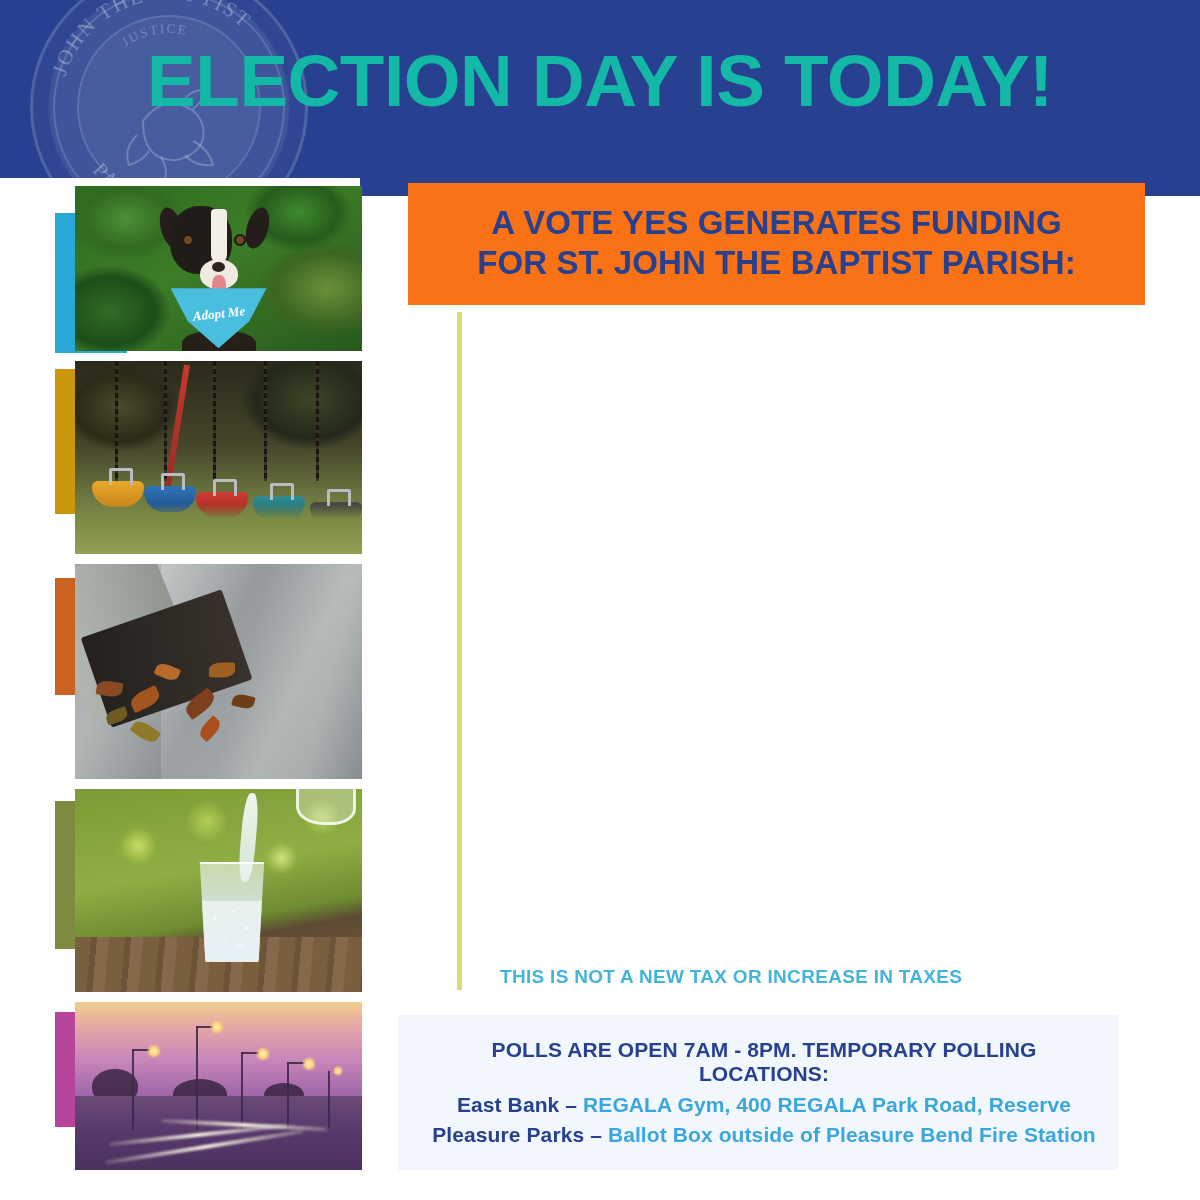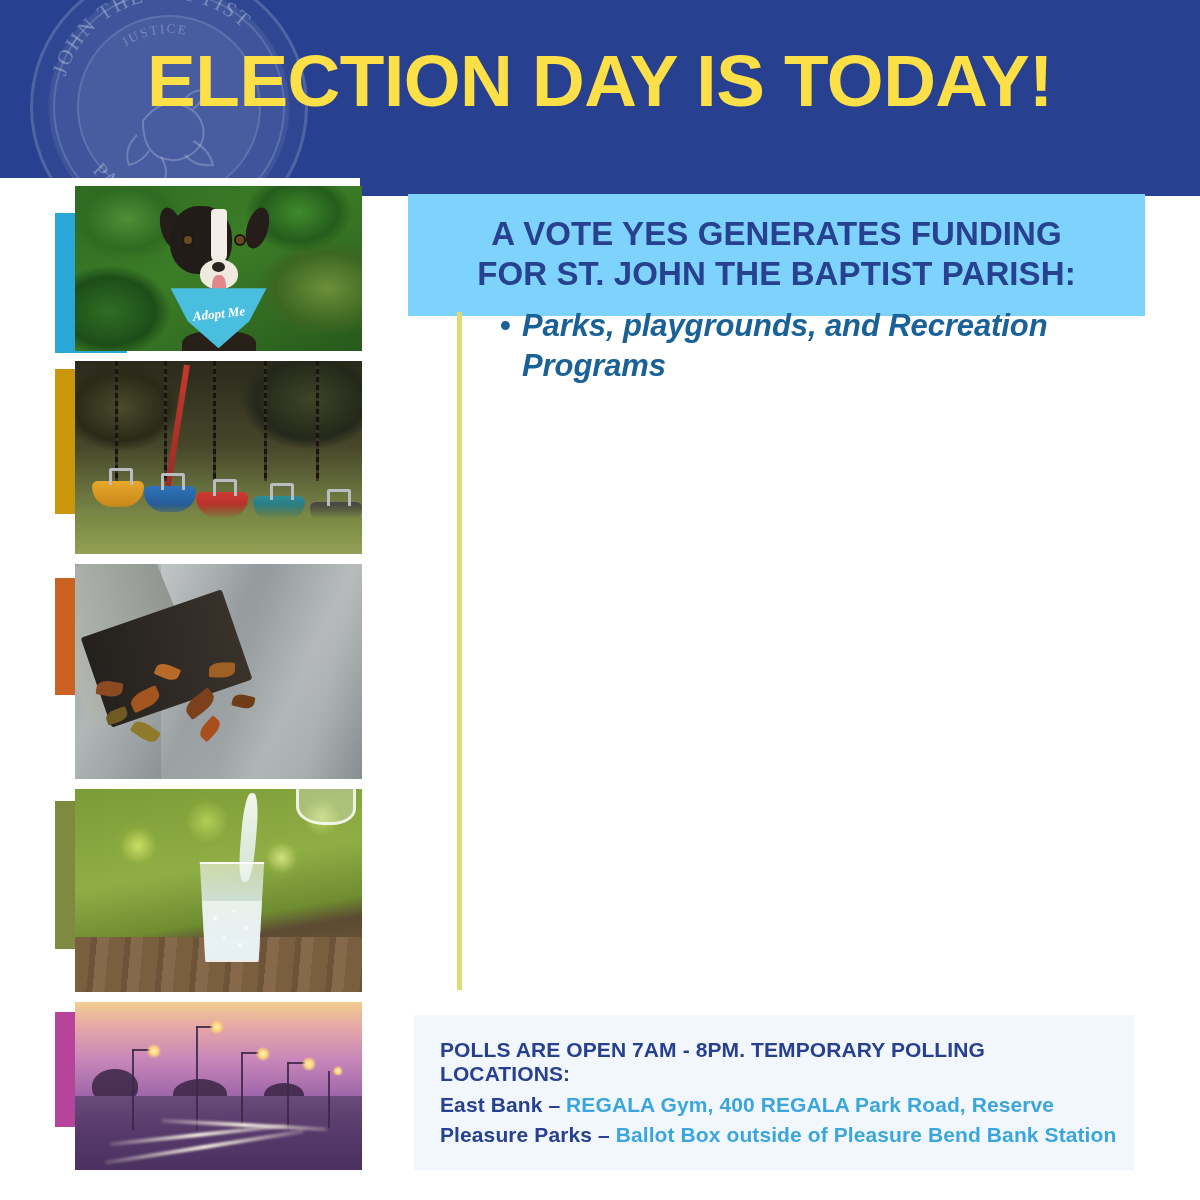--- a/index.html
+++ b/index.html
@@ -75,21 +75,21 @@
   .seal-bird {
     fill: none;
     stroke: rgba(255,255,255,0.22);
     stroke-width: 2;
   }
   .header-title {
     position: absolute;
     left: 0; top: 44px;
     width: 1200px;
     text-align: center;
-    color: #fde047;
+    color: #14b8a6;
     font-size: 73px;
     font-weight: bold;
     letter-spacing: -0.5px;
     line-height: 1;
     white-space: nowrap;
   }
 
   
   .photo-col { position: absolute; left: 0; top: 0; width: 400px; height: 1200px; }
   .accent {
@@ -336,23 +336,23 @@
   }
   .tree {
     position:absolute;
     border-radius: 50% 50% 42% 42%;
     background: rgba(52,34,62,0.82);
   }
 
   
   .headline-box {
     position: absolute;
-    left: 408px; top: 194px;
+    left: 408px; top: 183px;
     width: 737px; height: 122px;
-    background: #7dd3fc;
+    background: #f97316;
   }
   .headline-text {
     position: absolute;
     left: 0; top: 20px;
     width: 737px;
     text-align: center;
     color: #27408f;
     font-size: 33px;
     font-weight: bold;
     line-height: 1.22;
@@ -393,23 +393,24 @@
     position: absolute;
     left: 500px; top: 966px;
     color: #45b4dd;
     font-size: 19px;
     font-weight: bold;
     letter-spacing: 0.3px;
   }
 
   .polls-box {
     position: absolute;
-    left: 414px; top: 1015px;
+    left: 398px; top: 1015px;
     width: 720px; height: 155px;
     background: #f2f7fd;
+    text-align: center;
   }
   .polls-inner {
     position: absolute;
     left: 26px; top: 23px;
     width: 680px;
   }
   .polls-head {
     color: #27408f;
     font-size: 21px;
     font-weight: bold;
@@ -568,31 +569,31 @@
 
   <div class="headline-box">
     <div class="headline-text">
       <span>A VOTE </span><b>YES</b><span> GENERATES FUNDING</span><br>
       <span>FOR ST. JOHN THE BAPTIST PARISH:</span>
     </div>
   </div>
 
   <div class="bullet-rule"></div>
   <div class="bullets">
-    <div class="bullet">Parks, playgrounds, and Recreation Programs</div>
   </div>
 
+  <div class="disclaimer">THIS IS NOT A NEW TAX OR INCREASE IN TAXES</div>
 
   <div class="polls-box">
     <div class="polls-inner">
       <div class="polls-head">POLLS ARE OPEN 7AM - 8PM. TEMPORARY POLLING LOCATIONS:</div>
       <div class="polls-line">
         <span class="lbl">East Bank –</span>
         <span>REGALA Gym, 400 REGALA Park Road, Reserve</span>
       </div>
       <div class="polls-line">
         <span class="lbl">Pleasure Parks –</span>
-        <span>Ballot Box outside of Pleasure Bend Bank Station</span>
+        <span>Ballot Box outside of Pleasure Bend Fire Station</span>
       </div>
     </div>
   </div>
 
 </div>
 
 </body></html>

